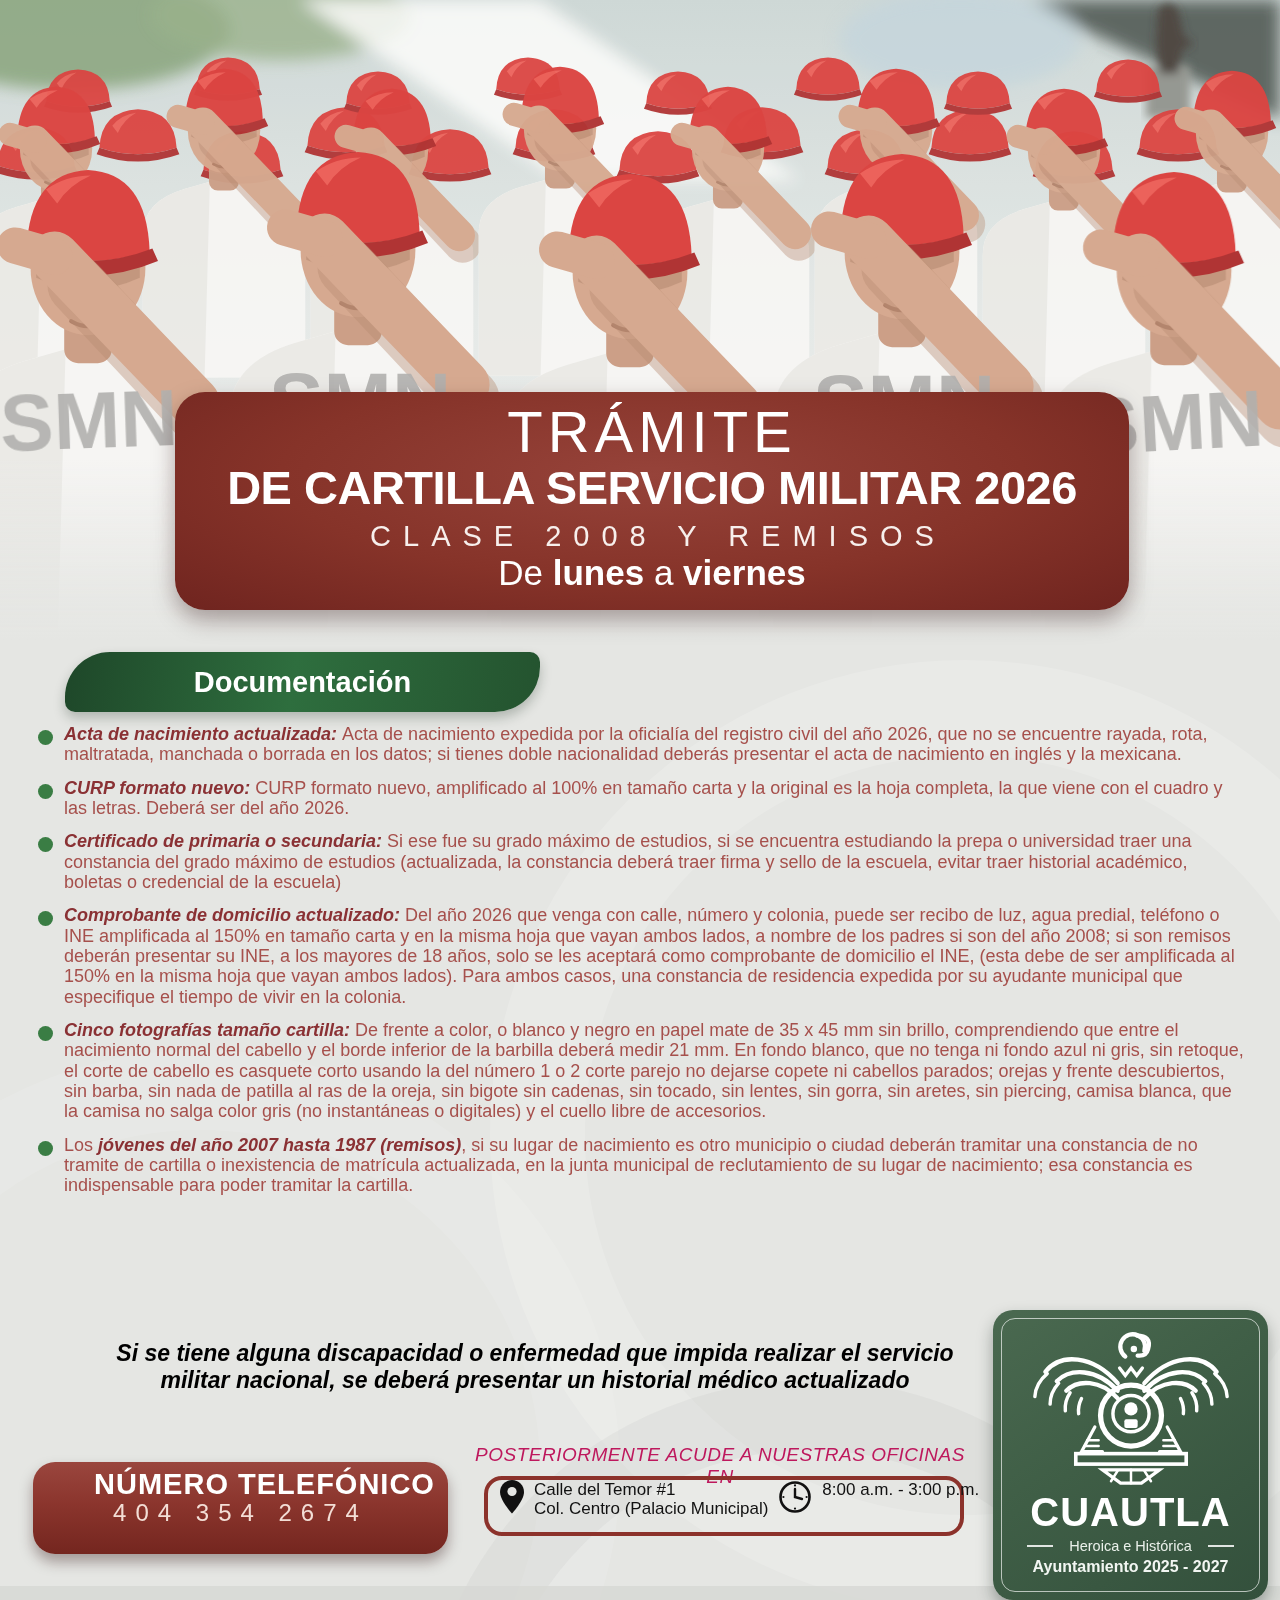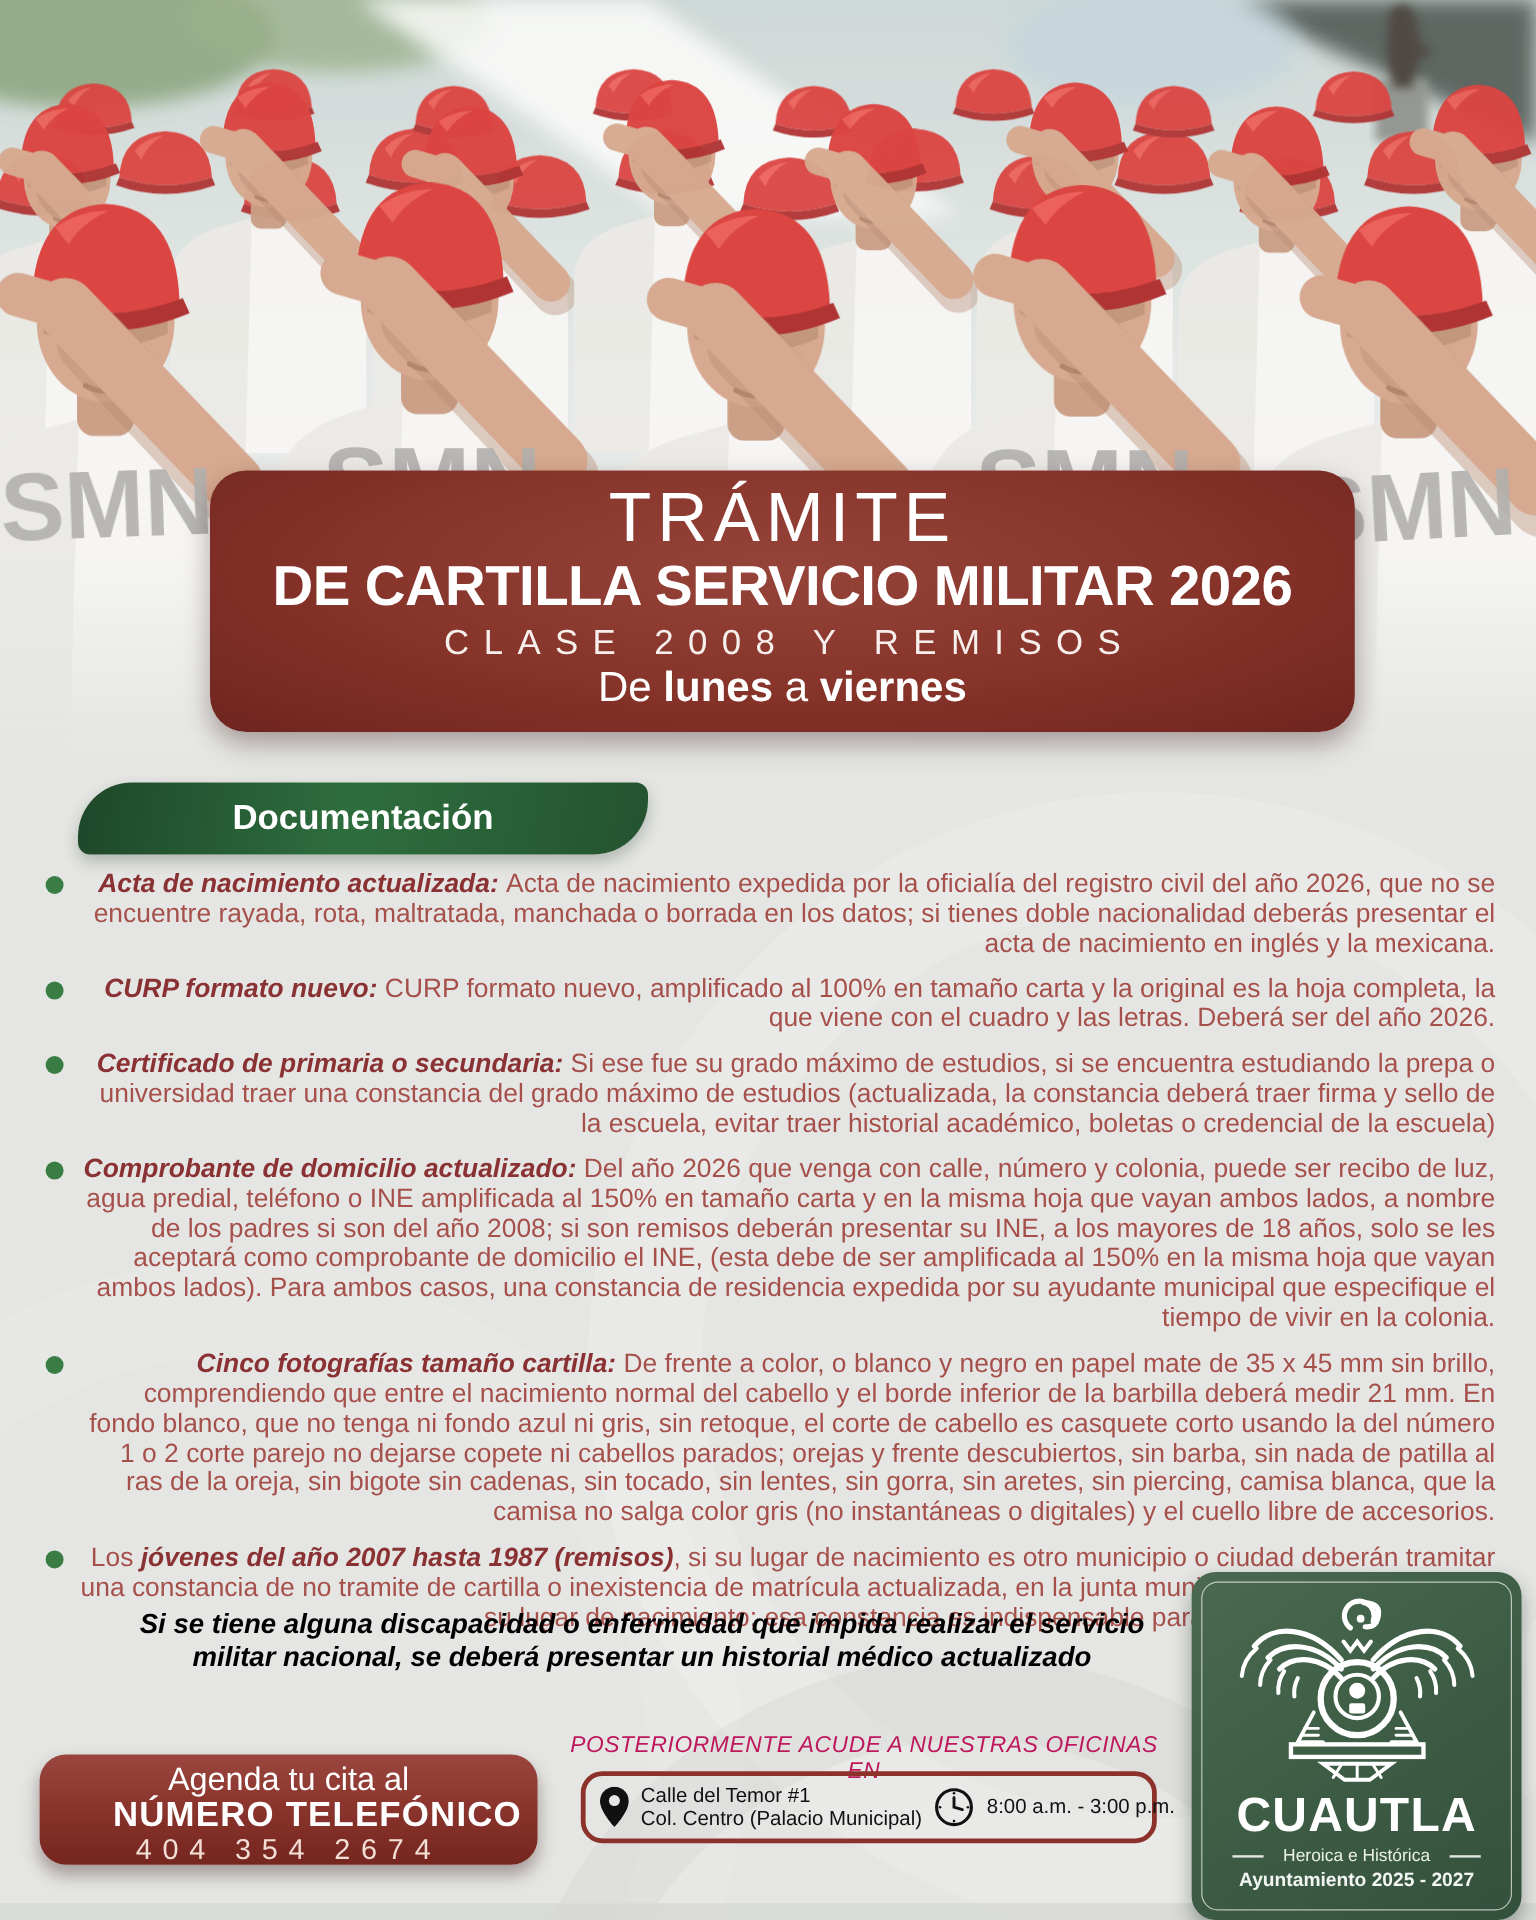--- a/index.html
+++ b/index.html
@@ -24,41 +24,41 @@
   .tl4{margin-top:4px;font-size:35px;font-weight:400;line-height:1.05;}
   .tl4 b{font-weight:700;}
   
   .ribbon{position:absolute;left:65px;top:652px;width:475px;height:60px;z-index:3;
      border-radius:45px 10px 45px 10px;
      background:linear-gradient(100deg,#1e4729 0%,#2e6e3e 48%,#24532f 100%);
      box-shadow:0 6px 12px rgba(20,40,25,.25);
      color:#fff;font-size:29px;font-weight:700;text-align:center;line-height:60px;}
   
   .reqs{position:absolute;left:38px;top:724px;width:1208px;z-index:2;list-style:none;margin:0;padding:0;}
-  .req{position:relative;padding-left:26px;margin-bottom:13px;font-size:22px;line-height:1.13;
-       color:var(--text-red,#a6504c);text-align:right;}
+  .req{position:relative;padding-left:26px;margin-bottom:13px;font-size:18px;line-height:1.13;
+       color:var(--text-red,#a6504c);}
   .req .dot{position:absolute;left:0;top:6px;width:15px;height:15px;border-radius:50%;
        background:var(--bullet-green,#3a7d44);}
   .req .lead{font-weight:700;font-style:italic;color:var(--text-maroon,#8a3134);}
   .req .body{font-weight:400;}
   
   .note{position:absolute;left:100px;top:1340px;width:870px;z-index:2;text-align:center;
         font-size:23px;font-weight:700;font-style:italic;line-height:1.18;color:#000000;}
   
   .phone-box{position:absolute;left:33px;top:1462px;width:415px;height:92px;border-radius:22px;z-index:3;
      background:linear-gradient(180deg,#9a463e 0%,#8b352d 45%,#74261f 100%);
      box-shadow:0 8px 14px rgba(40,10,8,.35);color:#fff;text-align:center;padding-top:7px;box-sizing:border-box;}
   .ph1{font-size:27px;font-weight:400;line-height:1.08;}
   .ph2{font-size:29px;font-weight:700;letter-spacing:1px;line-height:1.06;padding-left:48px;}
   .ph3{font-size:24px;font-weight:400;letter-spacing:9px;line-height:1.1;color:#f3ded6;}
   
   .office-heading{position:absolute;left:470px;top:1444px;width:500px;z-index:2;text-align:center;
      font-size:19px;font-style:italic;font-weight:400;color:#be185d;letter-spacing:.5px;}
   .office-box{position:absolute;left:484px;top:1476px;width:480px;height:60px;z-index:2;box-sizing:border-box;
-     border:4px solid #8c322b;border-radius:18px;display:flex;align-items:center;gap:10px;padding:0 12px;}
+     border:4px solid #8c322b;border-radius:18px;display:flex;align-items:flex-start;gap:10px;padding:0 12px;}
   .addr{font-size:17px;color:#111;line-height:1.12;flex:0 0 auto;}
   .hours{font-size:17px;color:#111;white-space:nowrap;}
   .icn{flex:0 0 auto;display:block;}
   
   .badge{position:absolute;left:993px;top:1310px;width:275px;height:290px;z-index:3;border-radius:20px;
      background:linear-gradient(145deg,#4a6950 0%,#3f5e46 45%,#33503c 100%);
      box-shadow:0 8px 16px rgba(20,35,25,.35);color:#fff;text-align:center;box-sizing:border-box;}
   .badge::after{content:"";position:absolute;left:8px;top:8px;right:8px;bottom:8px;
      border:1.5px solid rgba(255,255,255,.65);border-radius:14px;pointer-events:none;}
   .badge .emblem{margin-top:18px;}
@@ -201,21 +201,20 @@
       <li class="req"><span class="dot"></span><span class="lead">CURP formato nuevo: </span><span class="body">CURP formato nuevo, amplificado al 100% en tamaño carta y la original es la hoja completa, la que viene con el cuadro y las letras. Deberá ser del año 2026.</span></li>
       <li class="req"><span class="dot"></span><span class="lead">Certificado de primaria o secundaria: </span><span class="body">Si ese fue su grado máximo de estudios, si se encuentra estudiando la prepa o universidad traer una constancia del grado máximo de estudios (actualizada, la constancia deberá traer firma y sello de la escuela, evitar traer historial académico, boletas o credencial de la escuela)</span></li>
       <li class="req"><span class="dot"></span><span class="lead">Comprobante de domicilio actualizado: </span><span class="body">Del año 2026 que venga con calle, número y colonia, puede ser recibo de luz, agua predial, teléfono o INE amplificada al 150% en tamaño carta y en la misma hoja que vayan ambos lados, a nombre de los padres si son del año 2008; si son remisos deberán presentar su INE, a los mayores de 18 años, solo se les aceptará como comprobante de domicilio el INE, (esta debe de ser amplificada al 150% en la misma hoja que vayan ambos lados). Para ambos casos, una constancia de residencia expedida por su ayudante municipal que especifique el tiempo de vivir en la colonia.</span></li>
       <li class="req"><span class="dot"></span><span class="lead">Cinco fotografías tamaño cartilla: </span><span class="body">De frente a color, o blanco y negro en papel mate de 35 x 45 mm sin brillo, comprendiendo que entre el nacimiento normal del cabello y el borde inferior de la barbilla deberá medir 21 mm. En fondo blanco, que no tenga ni fondo azul ni gris, sin retoque, el corte de cabello es casquete corto usando la del número 1 o 2 corte parejo no dejarse copete ni cabellos parados; orejas y frente descubiertos, sin barba, sin nada de patilla al ras de la oreja, sin bigote sin cadenas, sin tocado, sin lentes, sin gorra, sin aretes, sin piercing, camisa blanca, que la camisa no salga color gris (no instantáneas o digitales) y el cuello libre de accesorios.</span></li>
       <li class="req"><span class="dot"></span><span class="body">Los </span><span class="lead">jóvenes del año 2007 hasta 1987 (remisos)</span><span class="body">, si su lugar de nacimiento es otro municipio o ciudad deberán tramitar una constancia de no tramite de cartilla o inexistencia de matrícula actualizada, en la junta municipal de reclutamiento de su lugar de nacimiento; esa constancia es indispensable para poder tramitar la cartilla.</span></li>
     </ul>
 
   <div class="note">Si se tiene alguna discapacidad o enfermedad que impida realizar el servicio militar nacional, se deberá presentar un historial médico actualizado</div>
 
   <div class="phone-box">
-    <div class="ph1">Agenda tu cita al</div>
     <div class="ph2">NÚMERO TELEFÓNICO</div>
     <div class="ph3">404 354 2674</div>
   </div>
 
   <div class="office-heading">POSTERIORMENTE ACUDE A NUESTRAS OFICINAS EN</div>
   <div class="office-box">
     <svg class="icn" width="24" height="34" viewBox="0 0 24 34">
       <path d="M12 0C5.4 0 0 5.4 0 12c0 8.6 12 21.5 12 21.5S24 20.6 24 12C24 5.4 18.6 0 12 0z" fill="#111"></path>
       <circle cx="12" cy="11.5" r="4.6" fill="#e5e6e3"></circle>
     </svg>

